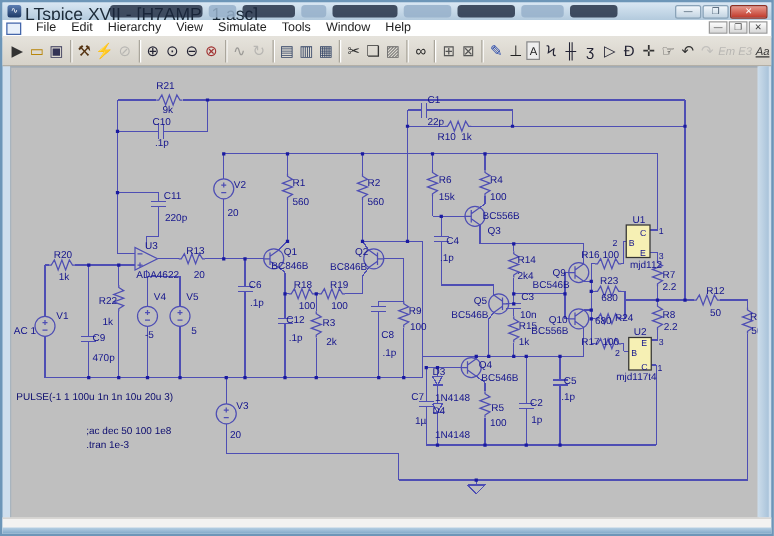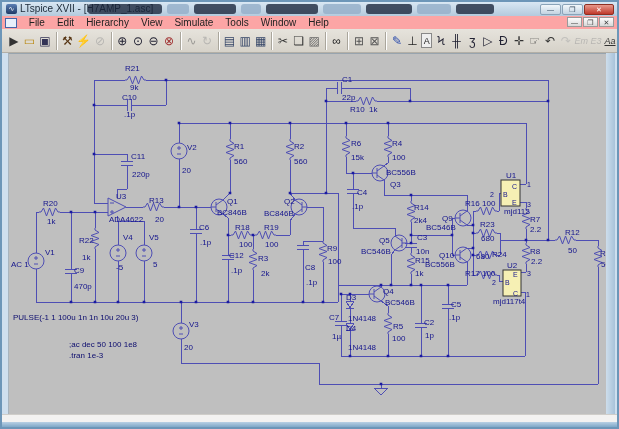--- a/index.html
+++ b/index.html
@@ -1,30 +1,30 @@
 <!DOCTYPE html>
 <html><head>
 <meta charset="utf-8">
 <style>
   html,body{margin:0;padding:0;}
   body{width:619px;height:429px;overflow:hidden;font-family:"Liberation Sans",sans-serif;background:#88a8c4;}
   .win{position:absolute;inset:0;border:2px solid #6d96b8;box-sizing:border-box;background:#cfdfee;}
   
   .titlebar{position:absolute;left:0;top:0;right:0;height:14px;background:linear-gradient(#d9e7f3,#b3cadd);overflow:hidden;}
   .appicon{position:absolute;left:4px;top:2px;width:11px;height:10px;background:linear-gradient(#5c7fb4,#1e3a66);color:#fff;font-size:7px;line-height:10px;text-align:center;border-radius:2px;}
-  .title{position:absolute;left:18px;top:1px;font-size:10px;color:#1b2a38;white-space:nowrap;}
+  .title{position:absolute;left:18px;top:1px;font-size:14px;color:#1b2a38;white-space:nowrap;}
   .ghosts{position:absolute;left:86px;top:2px;height:10px;display:flex;gap:5px;}
   .gh{height:10px;border-radius:3px;}
   .g1{background:rgba(24,36,58,.78);}
   .g2{background:rgba(150,176,202,.85);}
   .winbtns{position:absolute;right:3px;top:2px;display:flex;gap:1px;}
   .wb{width:21px;height:11px;font-size:7px;line-height:10px;text-align:center;color:#34495e;background:linear-gradient(#f2f7fb,#c3d4e2);border:1px solid #8aa3b8;border-radius:2px;box-sizing:border-box;}
   .wb.close{width:30px;background:linear-gradient(#e8998c,#c0392b);color:#fff;border-color:#8d2f22;}
   
-  .menubar{position:absolute;left:0;top:14px;right:0;height:13px;background:#fca5a5;border-bottom:1px solid #d8d5d0;font-size:10px;color:#222;}
+  .menubar{position:absolute;left:0;top:14px;right:0;height:13px;background:#ffffff;border-bottom:1px solid #d8d5d0;font-size:10px;color:#222;}
   .mdiicon{display:inline-block;width:10px;height:8px;background:#e8f0fa;border:1px solid #4466aa;margin:2px 3px 0 3px;vertical-align:top;}
   .mi{display:inline-block;padding:1px 6px 0 6px;height:12px;}
   .mdibtns{position:absolute;right:3px;top:1px;display:flex;gap:1px;}
   .mb{width:15px;height:10px;font-size:7px;line-height:9px;text-align:center;color:#444;background:linear-gradient(#fdfdfd,#d8d8d8);border:1px solid #9a9a9a;box-sizing:border-box;}
   
   .toolbar{position:absolute;left:0;top:27px;right:0;height:24px;background:linear-gradient(#e6e3dc,#d6d2c9);border-bottom:1px solid #b3afa6;display:flex;align-items:center;padding-left:4px;box-sizing:border-box;}
   .tb{width:17px;height:18px;font-size:12px;line-height:18px;text-align:center;margin:0 1px;cursor:default;}
   .tb.txt{font-size:9px;font-style:italic;width:15px;}
   .tb.box{border:1px solid #888;font-size:9px;line-height:15px;width:13px;height:15px;box-sizing:border-box;background:#eee;}
   .tb.dis{opacity:.55;}

